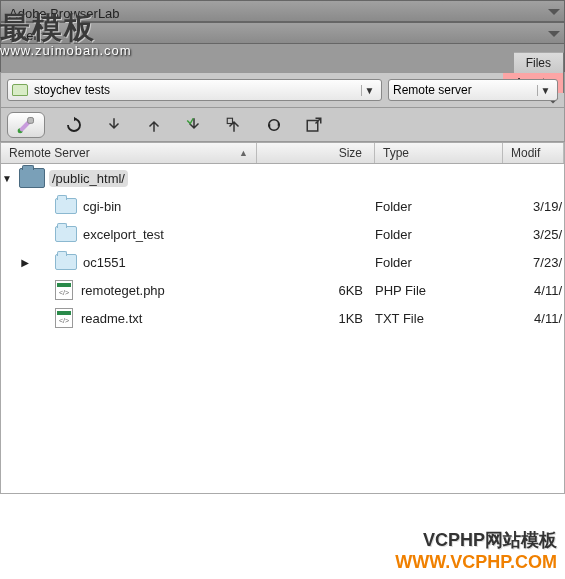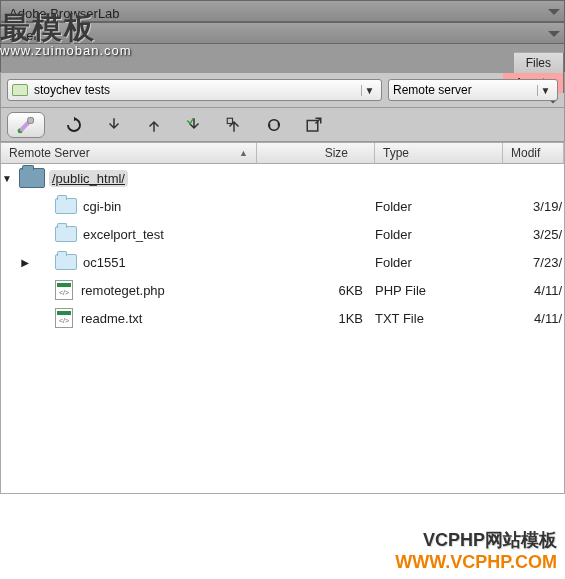--- a/index.html
+++ b/index.html
@@ -22,21 +22,21 @@
 .dropdown .dd-arrow { width: 16px; font-size: 10px; color: #333; border-left: 1px solid #aaa; text-align: center; }
 
 .toolbar { display: flex; align-items: center; padding: 4px 6px; gap: 18px; background: #c9c9c9; border-left: 1px solid #999; border-right: 1px solid #999; border-bottom: 1px solid #999; height: 34px; }
 .tool-btn { width: 22px; height: 22px; display: flex; align-items: center; justify-content: center; color: #333; }
 .tool-btn svg { width: 18px; height: 18px; }
 .plug-btn { width: 38px; height: 26px; border: 1px solid #888; border-radius: 6px; background: linear-gradient(#fff, #ddd); display: flex; align-items: center; justify-content: center; }
 
 .col-headers { display: flex; align-items: center; height: 22px; background: linear-gradient(#f6f6f6, #e0e0e0); border: 1px solid #aaa; font-size: 12px; color: #333; }
 .col-h { padding: 0 8px; border-right: 1px solid #bbb; display: flex; align-items: center; height: 100%; }
 .col-h.name { flex: 0 0 256px; }
-.col-h.size { flex: 0 0 118px; justify-content: flex-end; padding-right: 26px; }
+.col-h.size { flex: 0 0 118px; justify-content: flex-end; padding-right: 12px; }
 .col-h.type { flex: 0 0 128px; }
 .col-h.mod { flex: 1; }
 .sort-arrow { margin-left: auto; font-size: 9px; color: #666; }
 
 .file-area { background: #fff; border-left: 1px solid #aaa; border-right: 1px solid #aaa; border-bottom: 1px solid #aaa; height: 330px; font-size: 13px; color: #222; overflow: hidden; }
 
 .row { display: flex; align-items: center; height: 28px; }
 .cell-name { flex: 0 0 256px; display: flex; align-items: center; }
 .cell-size { flex: 0 0 118px; text-align: right; padding-right: 12px; }
 .cell-type { flex: 0 0 128px; }
@@ -48,21 +48,21 @@
 .icon-folder-open { width: 26px; height: 20px; background: #7aa0b8; border: 1px solid #4a6a80; border-radius: 2px; position: relative; margin-right: 4px; }
 .icon-folder-open::before { content: ""; position: absolute; top: -4px; left: 2px; width: 10px; height: 4px; background: #7aa0b8; border: 1px solid #4a6a80; border-bottom: none; border-radius: 2px 2px 0 0; }
 
 .icon-folder { width: 22px; height: 16px; background: #d4eaf6; border: 1px solid #8bb8d0; border-radius: 2px; position: relative; margin-right: 6px; }
 .icon-folder::before { content: ""; position: absolute; top: -4px; left: 1px; width: 8px; height: 4px; background: #d4eaf6; border: 1px solid #8bb8d0; border-bottom: none; border-radius: 2px 2px 0 0; }
 
 .icon-file { width: 18px; height: 20px; background: #fff; border: 1px solid #999; position: relative; margin-right: 8px; display: flex; flex-direction: column; }
 .icon-file .bar { height: 4px; background: #2a8a4a; margin: 2px 1px 0 1px; }
 .icon-file .code { font-size: 7px; color: #666; text-align: center; margin-top: 2px; }
 
-.path-highlight { background: #ddd; padding: 1px 3px; border-radius: 4px; text-decoration: underline; }
+.path-highlight { background: #ddd; padding: 1px 3px; border-radius: 4px; }
 
 .watermark-top { position: absolute; top: 8px; left: 0; color: #222; pointer-events: none; z-index: 100; }
 .watermark-top .big { font-size: 30px; font-weight: bold; color: #3a3a3a; text-shadow: 1px 1px 0 #ccc; letter-spacing: 2px; }
 .watermark-top .small { font-size: 13px; color: #fff; text-shadow: 1px 1px 2px #000; margin-top: -6px; letter-spacing: 1px; text-align: right; }
 
 .watermark-bottom { position: absolute; bottom: 6px; right: 8px; text-align: right; pointer-events: none; }
 .watermark-bottom .line1 { color: #333; font-size: 18px; font-weight: bold; text-shadow: 1px 1px 0 #ddd; }
 .watermark-bottom .line2 { color: #f08000; font-size: 18px; font-weight: bold; }
 </style>
 </head>

